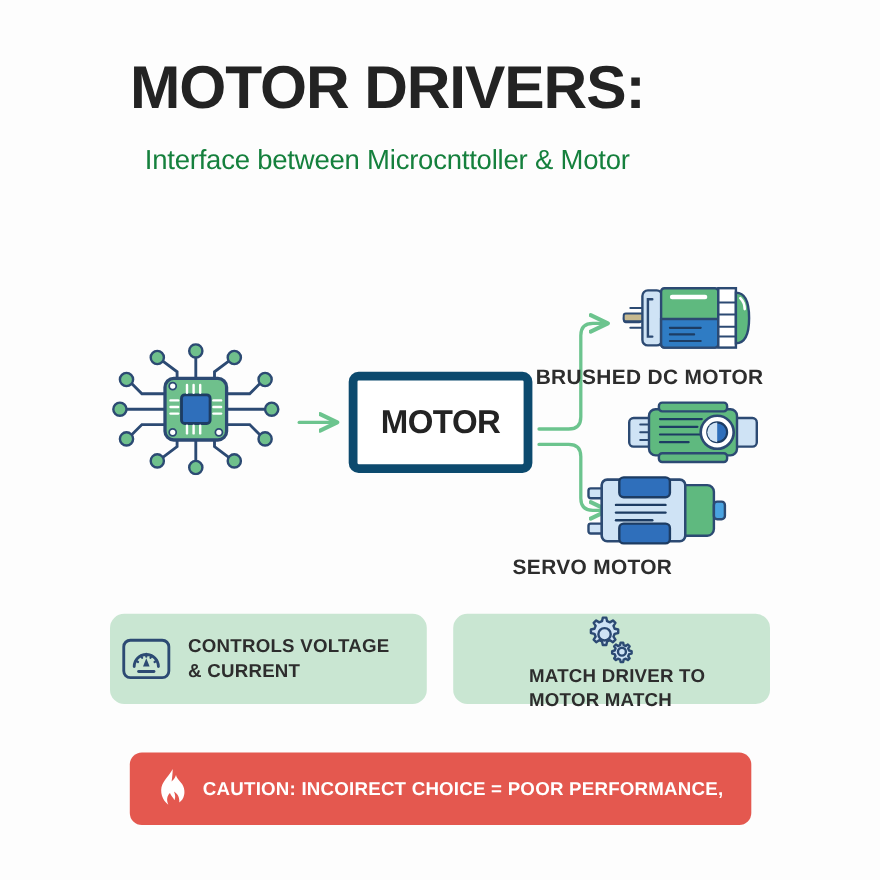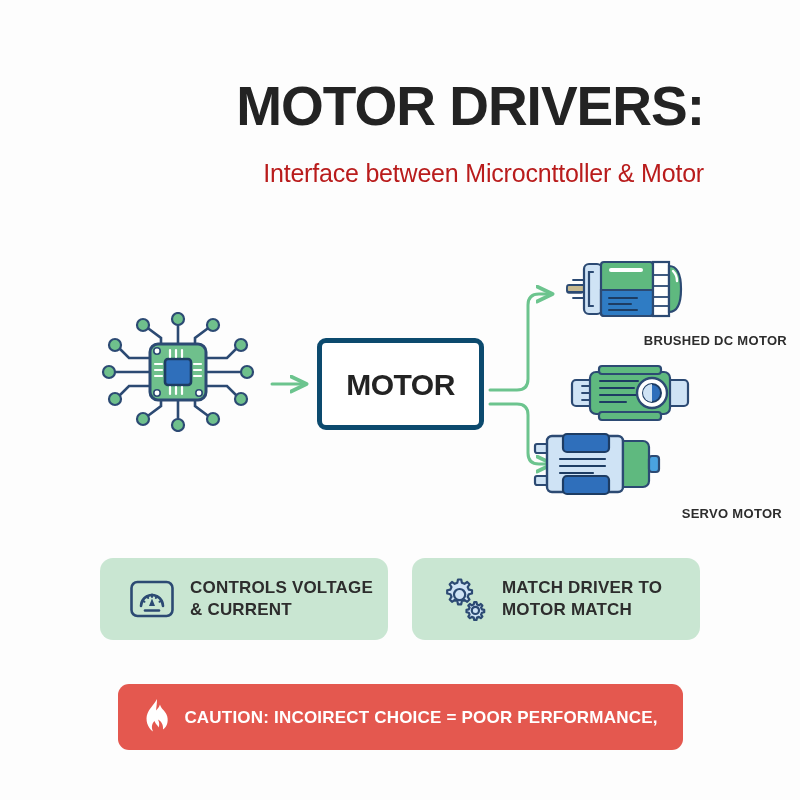--- a/index.html
+++ b/index.html
@@ -5,44 +5,44 @@
   * { margin:0; padding:0; box-sizing:border-box; }
   html, body { width:800px; height:800px; }
   body {
     background:#fdfdfd;
     font-family:"Liberation Sans", sans-serif;
     position:relative;
     overflow:hidden;
   }
 
   
-  .header { position:absolute; top:48px; left:0; width:704px; text-align:right;margin-top:27px; }
+  .header { position:absolute; top:48px; left:0; width:704px; text-align:center; }
   .title-line {
     font-weight:bold;
     font-size:55px;
     line-height:62px;
     letter-spacing:-1px;
     color:#232323;
     white-space:nowrap;
   }
   .title-line.l2 { font-size:56px; }
   .subtitle {
     margin-top:22px;
     font-size:25px;
-    color:#b91c1c;
+    color:#15803d;
     letter-spacing:-0.2px;
   }
 
   .chip-wrap { position:absolute; left:93px; top:312px; width:170px; height:120px; }
   .driver-box {
     position:absolute;
     left:317px; top:338px;
     width:167px; height:92px;
     background:#ffffff;
-    border:5px solid #0c4a6e;
+    border:8px solid #0c4a6e;
     border-radius:9px;
     display:flex; flex-direction:column;
     align-items:center; justify-content:center;
   }
   .driver-box span {
     font-weight:bold;
     font-size:30px;
     line-height:33px;
     color:#232323;
     letter-spacing:-0.5px;
@@ -51,42 +51,42 @@
   .arrow-svg { position:absolute; left:0; top:0; width:800px; height:800px; pointer-events:none; }
 
   .motor-icon { position:absolute; }
   .m1 { left:565px; top:258px; }
   .m2 { left:568px; top:364px; }
   .m3 { left:533px; top:432px; }
 
   .motor-label {
     position:absolute;
     width:300px;
-    text-align:right;
-    font-weight:bold;
-    font-size:13px;
+    text-align:left;
+    font-weight:bold;
+    font-size:19px;
     letter-spacing:0.3px;
     color:#2d2d2d;
   }
   .lbl1 { left:487px; top:333px; }
-  .lbl2 { left:482px; top:506px; }
+  .lbl2 { left:466px; top:506px; }
 
   
   .features { position:absolute; top:558px; left:0; width:800px; height:90px; }
   .feature {
     position:absolute;
     height:82px;
     background:#c9e6d2;
     border-radius:13px;
     display:flex;
     align-items:center;
-    padding-left:29px;
+    padding-left:10px;
   }
   .f1 { left:100px; width:288px; }
-  .f2 { left:412px; width:288px; }
+  .f2 { left:412px; width:288px;flex-direction:column; }
   .feature .ficon { width:46px; height:46px; flex:0 0 46px; margin-right:15px; }
   .feature .ftext {
     font-weight:bold;
     font-size:17px;
     line-height:22px;
     letter-spacing:0.2px;
     color:#2d2d2d;
   }
 
   

